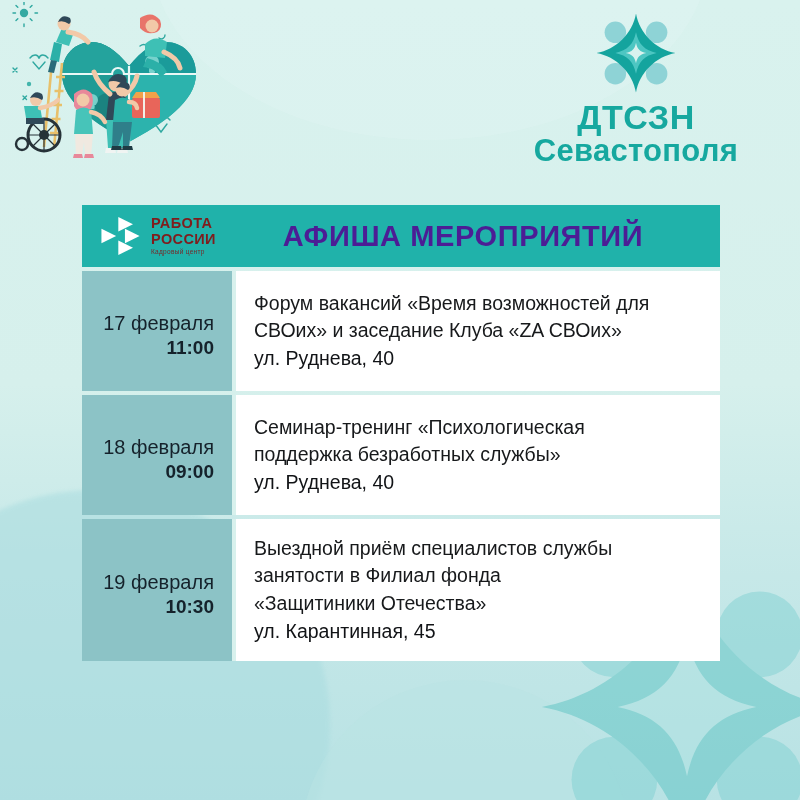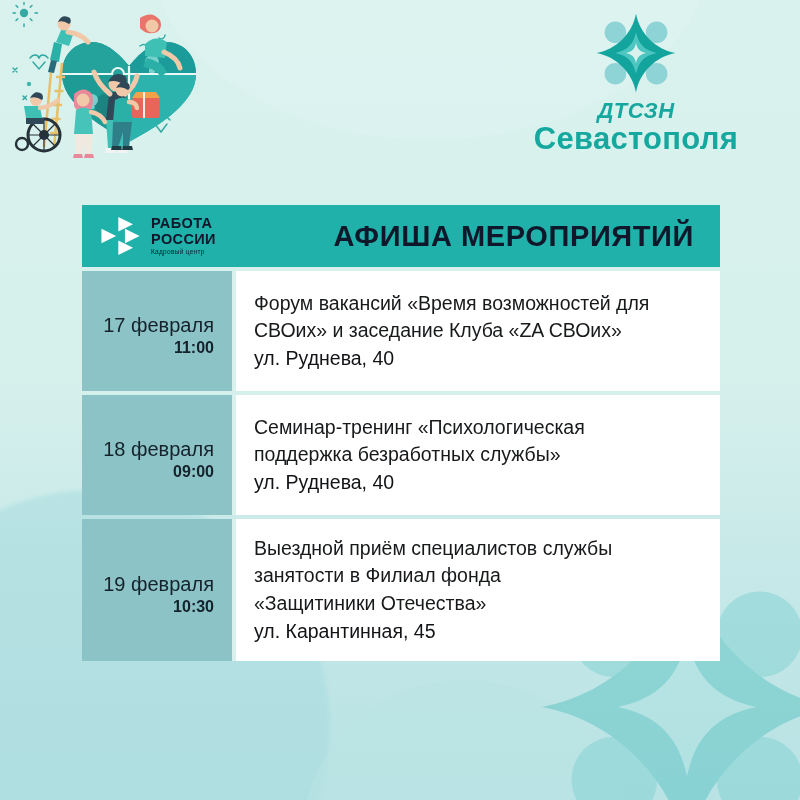--- a/index.html
+++ b/index.html
@@ -69,26 +69,25 @@
   
   #brand {
     position: absolute;
     right: 14px;
     top: 6px;
     width: 300px;
     text-align: center;
   }
   #brand .mark { width: 86px; height: 86px; margin: 4px auto 4px auto; display: block; }
   #brand .brand-line1 {
-    font-size: 22px;
+    font-size: 34px;
     font-weight: bold;
     color: #16a89f;
     line-height: 1.04;
     letter-spacing: .5px;
-    font-style: italic;
   }
   #brand .brand-line2 {
     font-size: 31px;
     font-weight: bold;
     color: #16a89f;
     line-height: 1.06;
     letter-spacing: .3px;
   }
 
   
@@ -108,39 +107,39 @@
   .head-logo {
     width: 150px;
     min-width: 150px;
     display: flex;
     align-items: center;
     gap: 7px;
     padding-left: 18px;
     box-sizing: border-box;
   }
   .rr-mark { width: 44px; height: 40px; display: block; flex: none; }
-  .rr-text { color: #0f172a; line-height: 1; }
+  .rr-text { color: #7f1d1d; line-height: 1; }
   .rr-text .rr-l1, .rr-text .rr-l2 {
     font-size: 14.5px;
     font-weight: bold;
     letter-spacing: .4px;
     display: block;
   }
   .rr-text .rr-l2 { margin-top: 1px; }
   .rr-text .rr-sub {
     display: block;
     font-size: 6.5px;
     margin-top: 3px;
     letter-spacing: .3px;
     opacity: .95;
   }
   .head-title {
     flex: 1;
-    text-align: right;
-    color: #0f172a;
+    text-align: center;
+    color: #4c1d95;
     font-size: 29px;
     font-weight: bold;
     letter-spacing: .6px;
     padding-right: 26px;
   }
 
   .row {
     display: flex;
     margin-top: 4px;
     background: #ffffff;
@@ -157,21 +156,21 @@
     padding: 8px 18px 0 10px;
     box-sizing: border-box;
     color: #15222b;
   }
   .date-cell .d-day {
     font-size: 20px;
     line-height: 1.25;
     white-space: nowrap;
   }
   .date-cell .d-time {
-    font-size: 16px;
+    font-size: 19px;
     font-weight: bold;
     line-height: 1.25;
   }
 
   .row .info-cell {
     flex: 1;
     padding: 16px 22px 16px 18px;
     box-sizing: border-box;
     display: flex;
     flex-direction: column;

